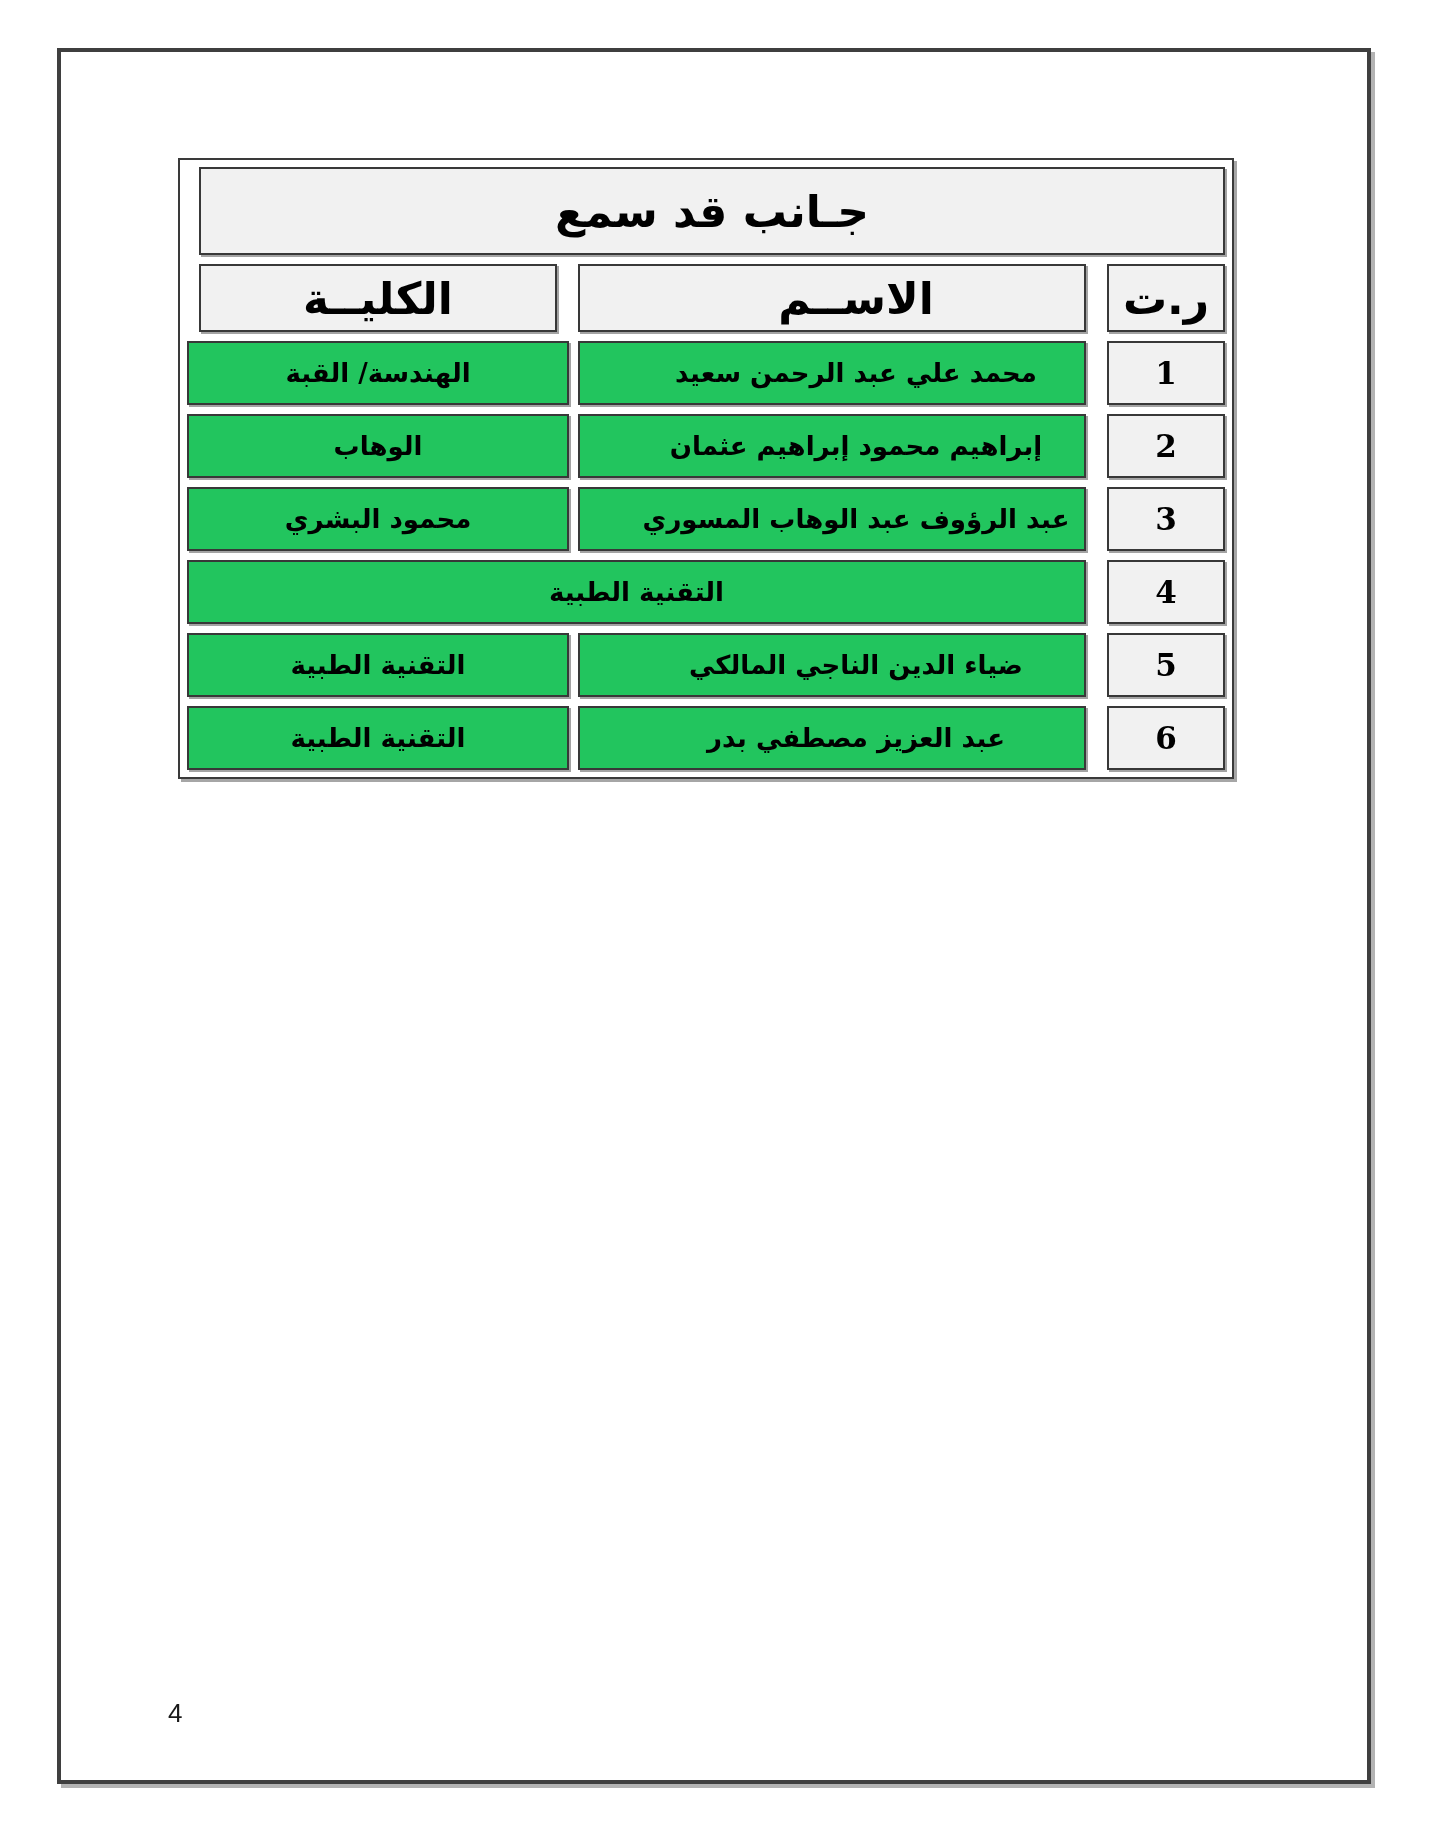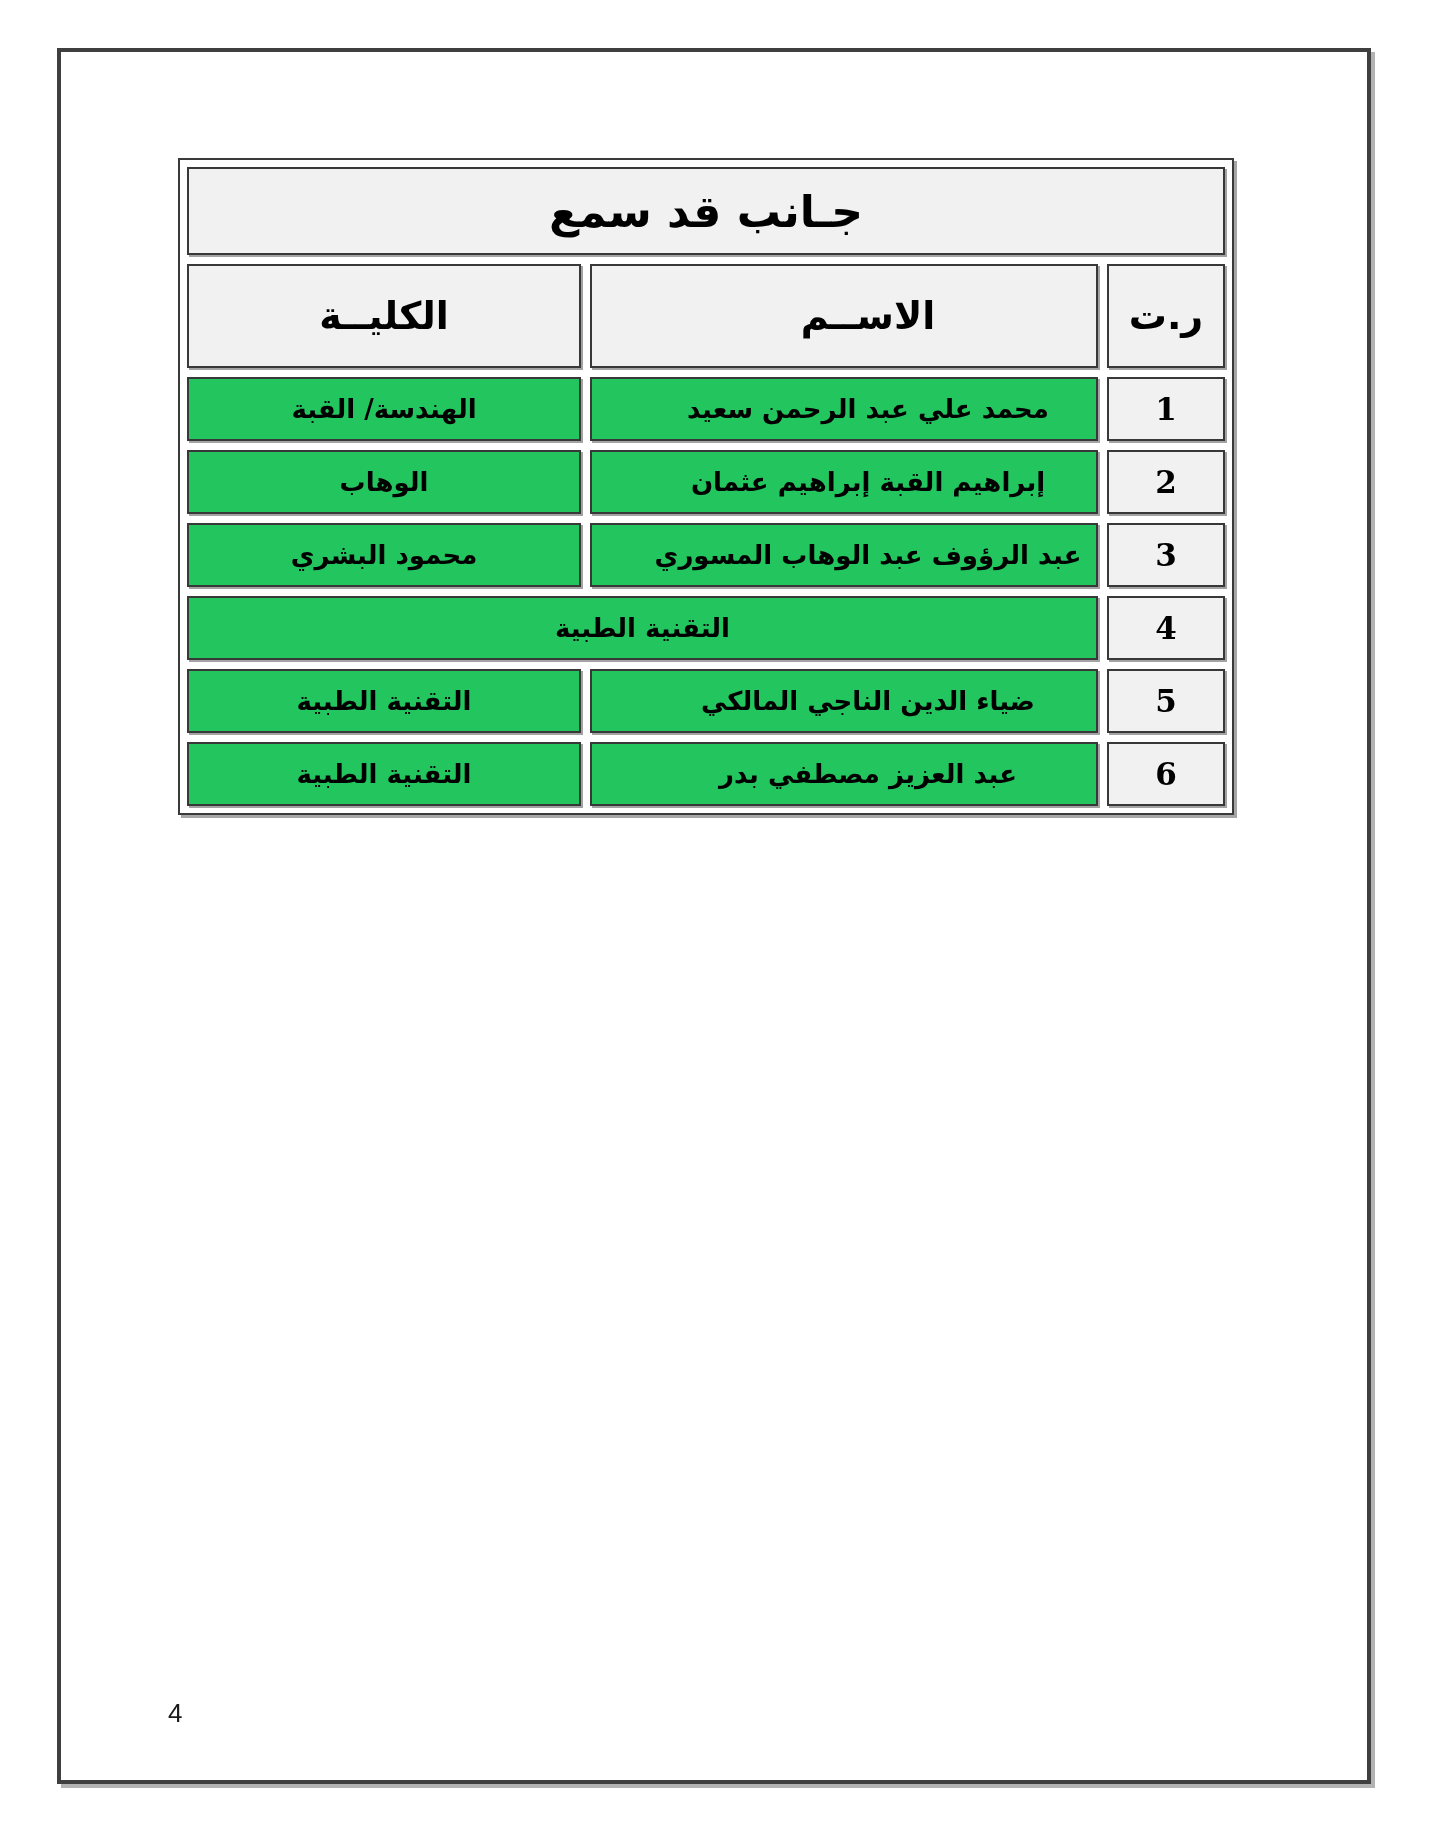--- a/index.html
+++ b/index.html
@@ -23,27 +23,27 @@
     display:flex; flex-direction:column; gap:9px;
     direction:rtl;
   }
   .trow { display:flex; gap:9px; }
   .cell {
     border:2px solid #383838; box-shadow:2px 2px 0 #a3a3a3;
     background:#22c55e;
     display:flex; align-items:center; justify-content:center;
     color:#000; text-align:center;
   }
-  .shaded { background:#f1f1f1; }
+  .shaded { background:#f1f1f1;margin-left:12px; }
   .title-cell {
     flex:1; height:88px;
     font-size:44px; font-weight:bold;
     letter-spacing:1px;
   }
-  .head-cell { height:104px; font-size:38px; font-weight:bold; }
+  .head-cell { height:68px; font-size:44px; font-weight:bold; }
   .data-cell { height:64px; font-size:26px; font-weight:bold; }
   .col-index { width:118px; flex:none; }
   .col-name  { width:508px; flex:none;padding-left:48px; }
   .col-college { flex:1; }
   .num {
     font-family:"DejaVu Serif", serif;
     font-size:31px; font-weight:bold;
   }
   .page-number {
     position:absolute; left:168px; top:1698px;
@@ -69,21 +69,21 @@
   </div>
 
   <div class="trow">
     <div class="cell shaded data-cell col-index num">1</div>
     <div class="cell data-cell col-name">محمد علي عبد الرحمن سعيد</div>
     <div class="cell data-cell col-college">الهندسة/ القبة</div>
   </div>
 
   <div class="trow">
     <div class="cell shaded data-cell col-index num">2</div>
-    <div class="cell data-cell col-name">إبراهيم القبة إبراهيم عثمان</div>
+    <div class="cell data-cell col-name">إبراهيم محمود إبراهيم عثمان</div>
     <div class="cell data-cell col-college">الوهاب</div>
   </div>
 
   <div class="trow">
     <div class="cell shaded data-cell col-index num">3</div>
     <div class="cell data-cell col-name">عبد الرؤوف عبد الوهاب المسوري</div>
     <div class="cell data-cell col-college">محمود البشري</div>
   </div>
 
   <div class="trow">

